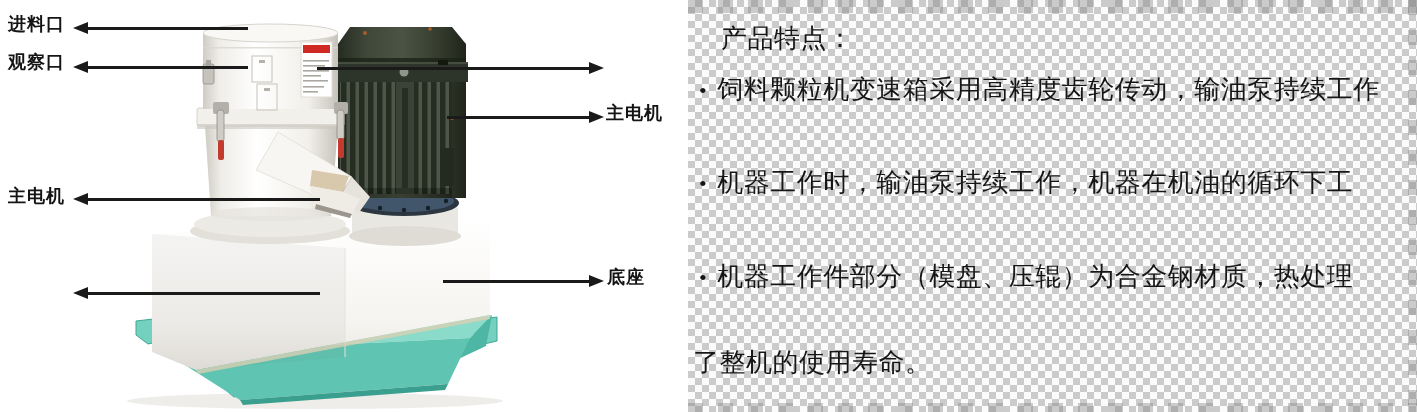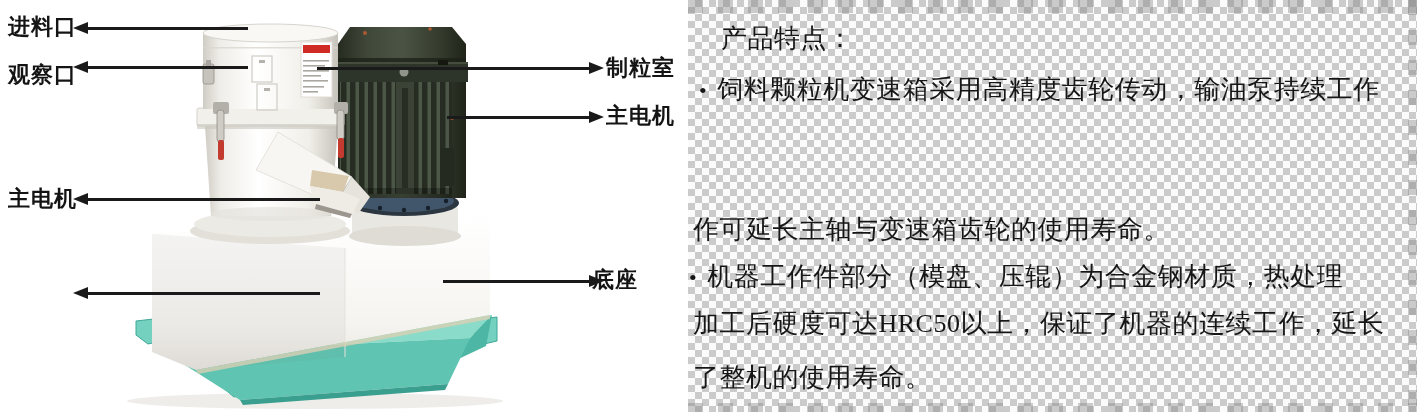--- a/index.html
+++ b/index.html
@@ -4,21 +4,21 @@
 <style>
   html,body{margin:0;padding:0;}
   body{width:1417px;height:412px;background:#ffffff;overflow:hidden;
        font-family:"Liberation Sans","DejaVu Sans",sans-serif;}
   .stage{position:relative;width:1417px;height:412px;background:#ffffff;}
 
   
   .photo-panel{position:absolute;left:0;top:0;width:688px;height:412px;background:#ffffff;}
   .machine-svg{position:absolute;left:0;top:0;}
 
-  .callout-label{position:absolute;color:#141414;font-weight:700;font-size:22px;
+  .callout-label{position:absolute;color:#141414;font-weight:700;font-size:18px;
                  letter-spacing:1px;white-space:nowrap;line-height:1.1;}
   .callout-label.right-side{font-weight:600;}
 
   .arrow{position:absolute;height:0;border-top:3px solid #1a1a1a;}
   .arrow.head-left::before{content:"";position:absolute;left:-15px;top:-8px;width:0;height:0;
       border-top:6.5px solid transparent;border-bottom:6.5px solid transparent;
       border-right:15px solid #1a1a1a;}
   .arrow.head-right::after{content:"";position:absolute;right:-15px;top:-8px;width:0;height:0;
       border-top:6.5px solid transparent;border-bottom:6.5px solid transparent;
       border-left:15px solid #1a1a1a;}
@@ -165,57 +165,53 @@
         <polygon points="278,132 352,177 334,204 256,170" fill="#f8f6f2" stroke="#e0ddd6" stroke-width="0.8"></polygon>
         <polygon points="312,170 349,176 343,192 310,186" fill="#d8c9ad"></polygon>
         <polygon points="310,186 343,192 360,199 352,215 314,206" fill="#efece6"></polygon>
         <polygon points="316,204 352,214 350,218 315,209" fill="#9b968e"></polygon>
       </g>
     </svg>
 
     <div class="callout-label" style="left:8px;top:15px">进料口</div>
     <div class="arrow head-left" style="left:88px;top:27px;width:160px"></div>
 
-    <div class="callout-label" style="left:8px;top:63px">观察口</div>
+    <div class="callout-label" style="left:8px;top:53px">观察口</div>
     <div class="arrow head-left" style="left:88px;top:66px;width:160px"></div>
 
     <div class="callout-label" style="left:8px;top:187px">主电机</div>
     <div class="arrow head-left" style="left:88px;top:198px;width:232px"></div>
 
     <div class="arrow head-left" style="left:88px;top:292px;width:232px"></div>
 
-    <div class="callout-label right-side" style="left:606px;top:56px">制粒室</div>
     <div class="arrow head-right" style="left:317px;top:67px;width:272px"></div>
 
     <div class="callout-label right-side" style="left:606px;top:104px">主电机</div>
     <div class="arrow head-right" style="left:447px;top:116px;width:142px"></div>
 
-    <div class="callout-label right-side" style="left:592px;top:268px">底座</div>
+    <div class="callout-label right-side" style="left:607px;top:268px">底座</div>
     <div class="arrow head-right" style="left:443px;top:280px;width:146px"></div>
   </section>
 
   <section class="features-panel">
     <div class="edge-strip edge-top"></div>
     <div class="edge-strip edge-bottom"></div>
     <div class="edge-strip edge-right"></div>
 
     <div class="fline heading" style="left:33px;top:24px">
       <span>产品特点：</span>
     </div>
 
     <div class="fline" style="left:11px;top:75px">
       <span class="bullet">•</span><span>饲料颗粒机变速箱采用高精度齿轮传动，输油泵持续工作</span>
     </div>
-    <div class="fline" style="left:5px;top:215px">
-      <span class="bullet"></span><span>作可延长主轴与变速箱齿轮的使用寿命。</span>
-    </div>
-    <div class="fline" style="left:1px;top:262px">
+    <div class="fline" style="left:11px;top:168px">
+      <span class="bullet">•</span><span>机器工作时，输油泵持续工作，机器在机油的循环下工</span>
+    </div>
+    <div class="fline" style="left:11px;top:262px">
       <span class="bullet">•</span><span>机器工作件部分（模盘、压辊）为合金钢材质，热处理</span>
     </div>
-    <div class="fline" style="left:5px;top:309px">
-      <span class="bullet"></span><span>加工后硬度可达HRC50以上，保证了机器的连续工作，延长</span>
-    </div>
-    <div class="fline" style="left:5px;top:363px">
+    <div class="fline" style="left:5px;top:348px">
       <span class="bullet"></span><span>了整机的使用寿命。</span>
     </div>
   </section>
 
 </div>
 
 </body></html>

